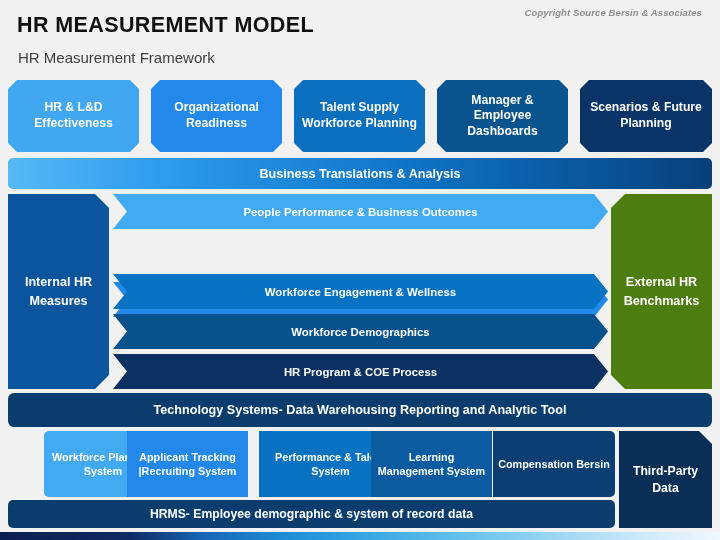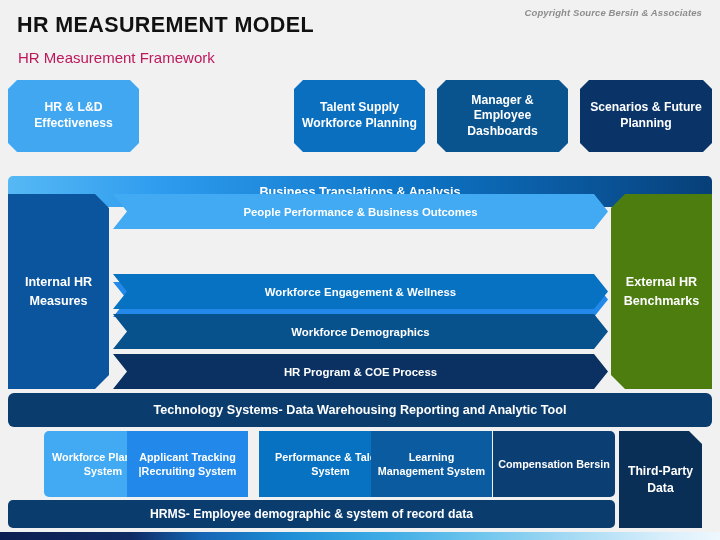--- a/index.html
+++ b/index.html
@@ -24,21 +24,21 @@
     font-size: 21.5px;
     font-weight: bold;
     letter-spacing: 0.4px;
     color: #111111;
   }
   #page-subtitle {
     position: absolute;
     left: 18px; top: 49px;
     font-size: 15px;
     font-weight: normal;
-    color: #be185d;
+    color: #404040;
   }
   #copyright {
     position: absolute;
     right: 10px; top: 7px;
     font-size: 9.5px;
     font-style: italic;
     font-weight: bold;
     color: #8d8d8d;
     letter-spacing: 0.1px;
   }
@@ -70,21 +70,20 @@
   }
 
   
   #biz-bar {
     position: absolute;
     left: 8px; top: 158px;
     width: 704px; height: 31px;
     border-radius: 5px;
     font-size: 12.6px;
     background: linear-gradient(to right, #56b9f5 0%, #2e9bee 22%, #0d73c4 58%, #094f91 88%, #073f77 100%);
-    margin-top: 18px;
   }
 
   
   #mid-band { position: absolute; left: 0; top: 194px; width: 720px; height: 195px; }
 
   .side-panel {
     position: absolute;
     top: 0;
     width: 101px;
     height: 195px;
@@ -132,21 +131,21 @@
     font-size: 10.8px;
     line-height: 1.32;
     padding: 0 4px;
   }
   .sys-box.first  { border-radius: 5px 0 0 5px; margin-left: 36px; }
   .sys-box.last   { border-radius: 0 5px 5px 0; }
 
   #third-party {
     position: absolute;
     left: 619px; top: 431px;
-    width: 83px; height: 97px;
+    width: 93px; height: 97px;
     background: #0a2f56;
     font-size: 12.2px;
     line-height: 1.35;
     clip-path: polygon(0 0, calc(100% - 13px) 0, 100% 13px, 100% 100%, 0 100%);
   }
 
   
   #hrms-bar {
     position: absolute;
     left: 8px; top: 500px;
@@ -170,20 +169,21 @@
 <body>
 
 <div id="header">
   <div id="page-title">HR MEASUREMENT MODEL</div>
   <div id="page-subtitle">HR Measurement Framework</div>
   <div id="copyright">Copyright Source Bersin &amp; Associates</div>
 </div>
 
 <div id="top-row">
   <div class="cap-box ctr" style="left: 8px; width: 131px; background-color: rgb(65, 167, 240);">HR &amp; L&amp;D Effectiveness</div>
+  <div class="cap-box ctr" style="left: 151px; width: 131px; background-color: rgb(34, 136, 234);">Organizational Readiness</div>
   <div class="cap-box ctr" style="left: 294px; width: 131px; background-color: rgb(11, 111, 192); text-align: center;">Talent Supply Workforce Planning</div>
   <div class="cap-box ctr" style="left: 437px; width: 131px; background-color: rgb(9, 83, 143);">Manager &amp; Employee Dashboards</div>
   <div class="cap-box ctr" style="left: 580px; width: 132px; background-color: rgb(10, 52, 104);">Scenarios &amp; Future Planning</div>
 </div>
 
 <div id="biz-bar" class="ctr">Business Translations &amp; Analysis</div>
 
 <div id="mid-band">
   <div id="panel-internal" class="side-panel ctr" style="background-color: rgb(11, 85, 158);">Internal HR Measures</div>
 

